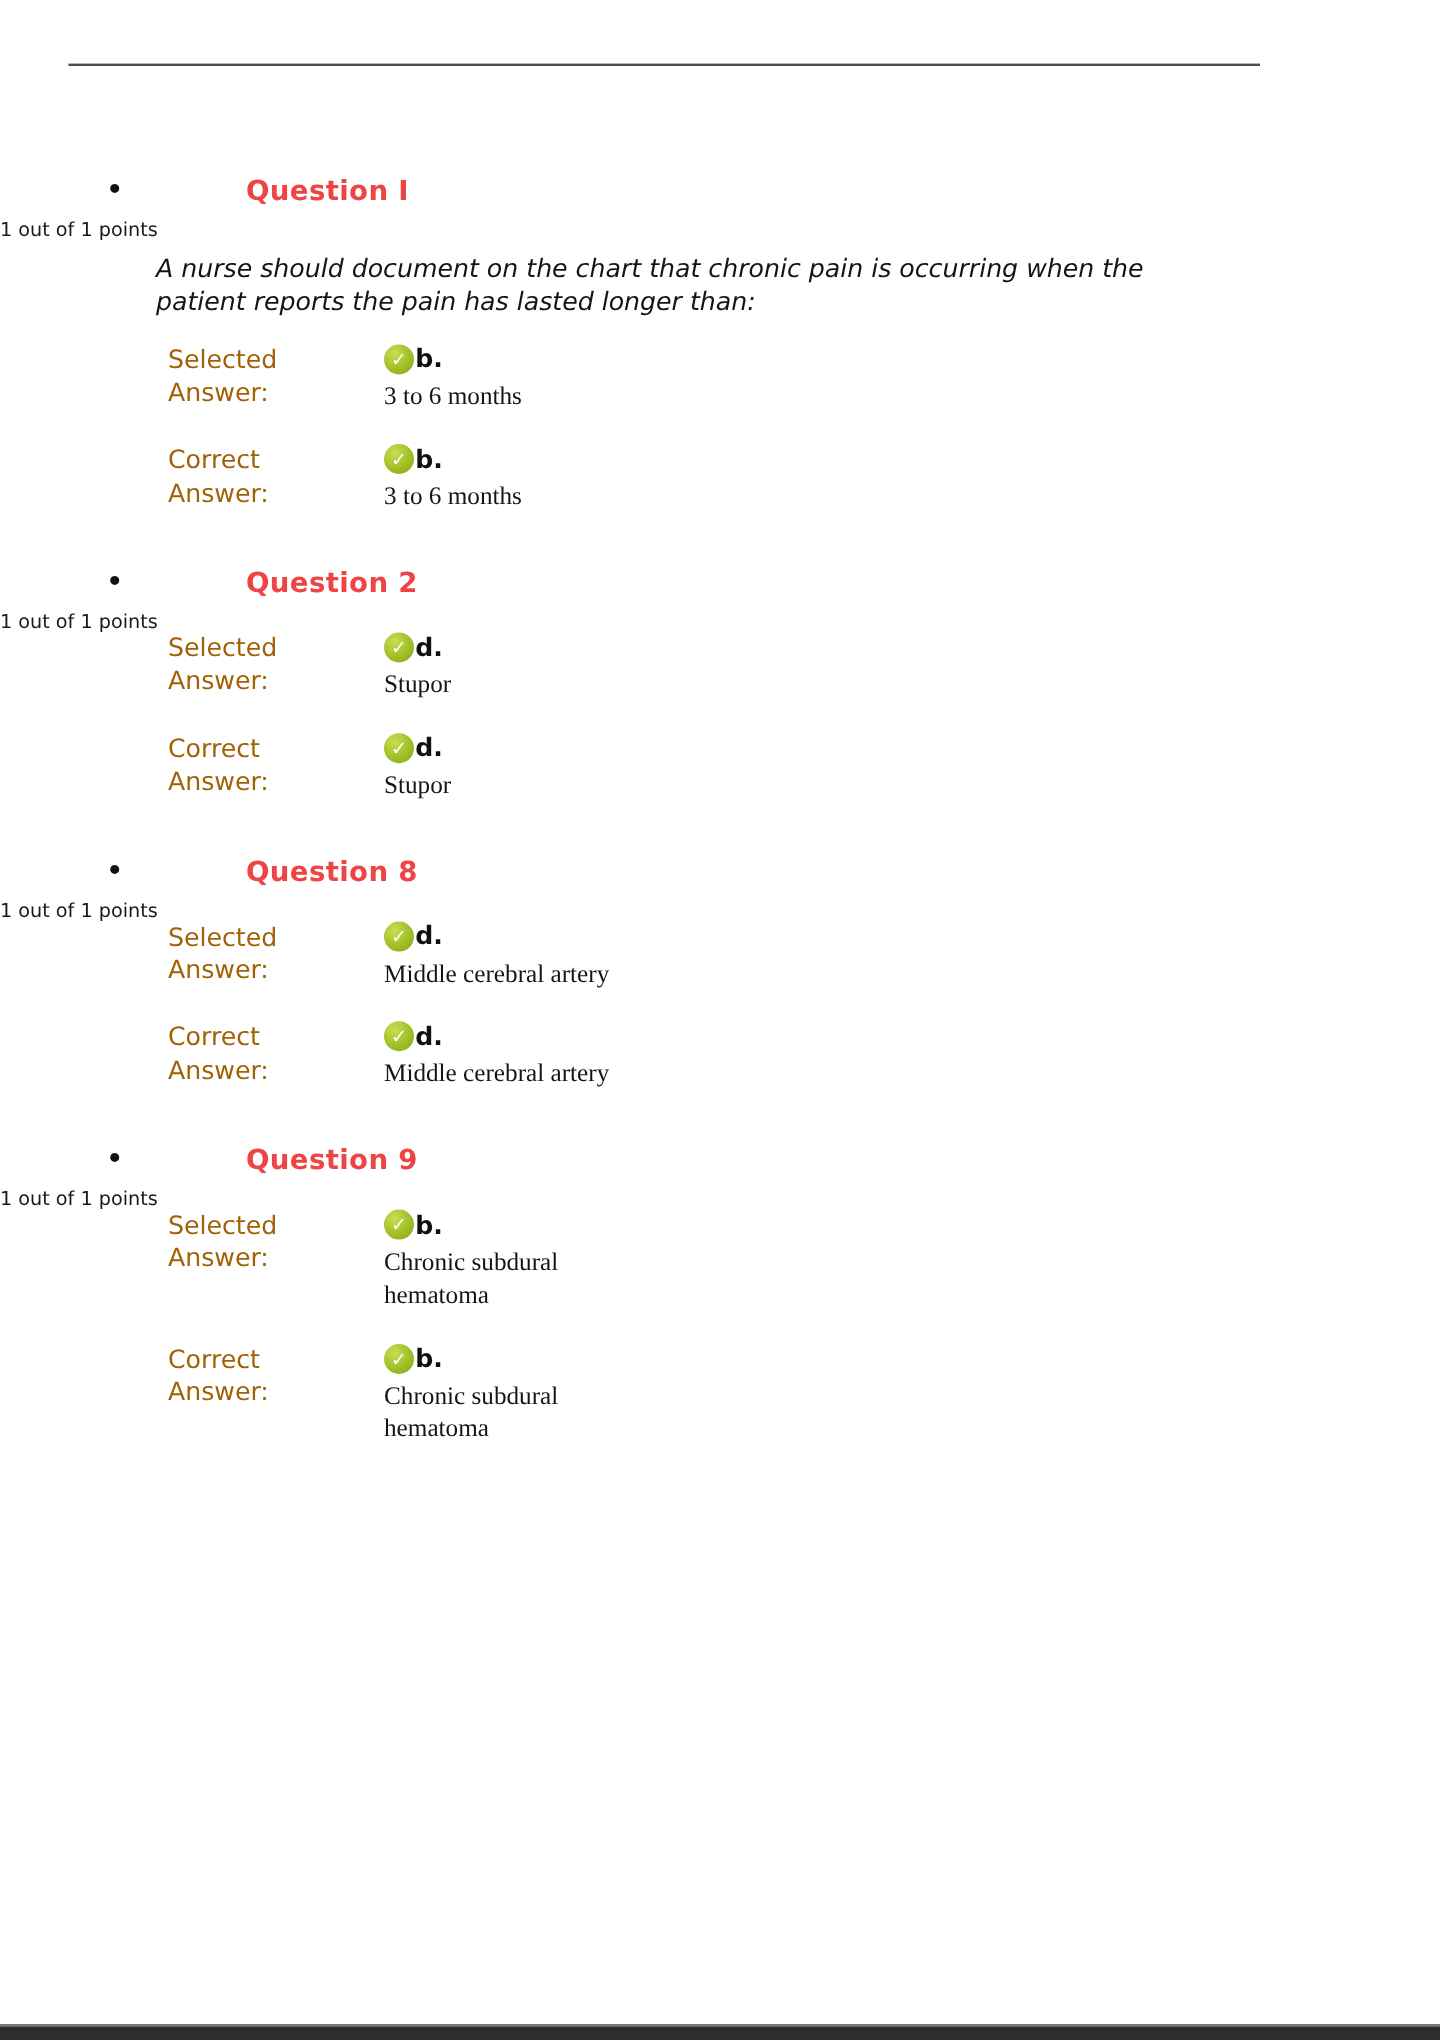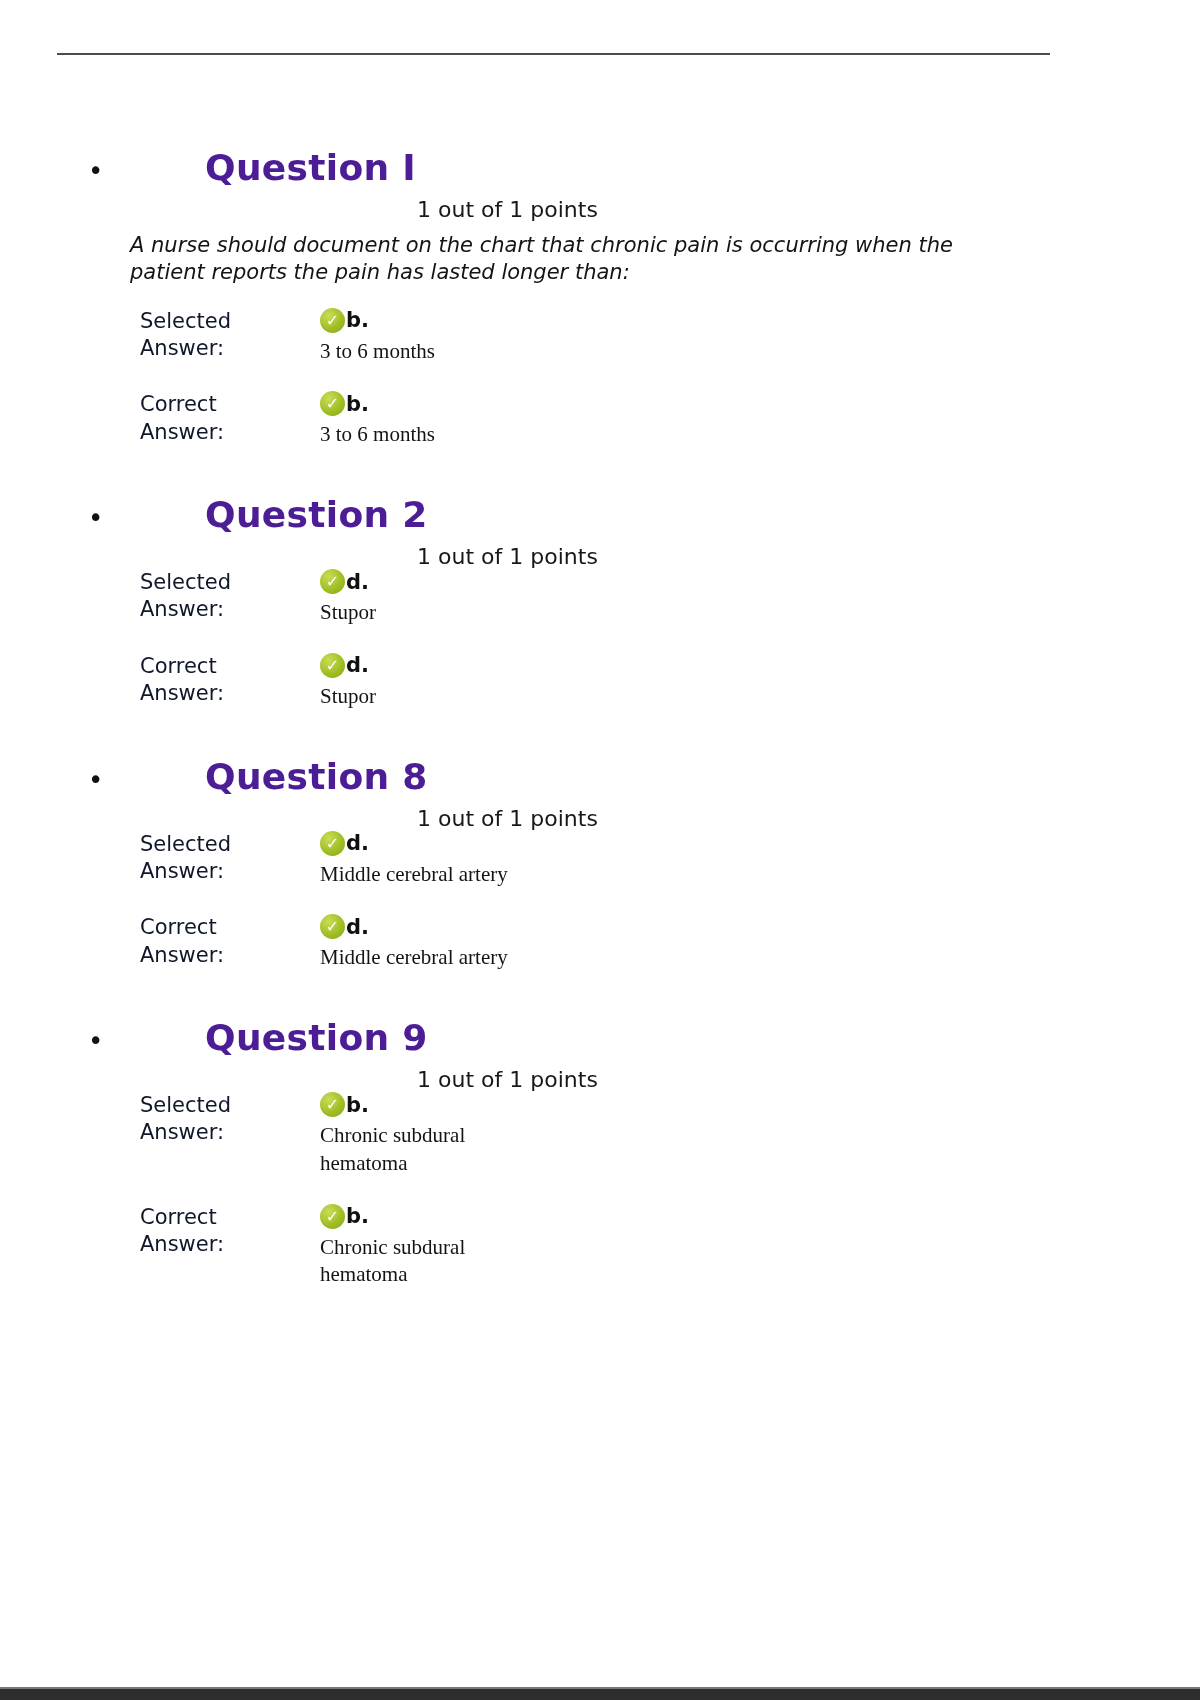--- a/index.html
+++ b/index.html
@@ -35,52 +35,52 @@
     align-items: baseline;
     padding-left: 88px;
   }
   .q-bullet {
     font-size: 26px;
     line-height: 1;
     color: #111;
     width: 22px;
   }
   .q-title {
-    font-size: 36px;
+    font-size: 23px;
     font-weight: bold;
-    color: #4c1d95;
+    color: #ef4444;
     margin-left: 95px;
     letter-spacing: 0.3px;
     margin-top: 19px;
   }
   .q-points {
-    text-align: center;
+    text-align: left;
     padding-right: 185px;
-    font-size: 22px;
+    font-size: 16px;
     color: #181818;
     margin-top: 9px;
   }
   .q-text {
     margin: 10px 0 22px 130px;
     max-width: 845px;
     font-size: 21px;
     line-height: 1.28;
     color: #141414;
     font-style: italic;
   }
   .answer-block {
     display: flex;
     margin-left: 140px;
     margin-bottom: 26px;
   }
   .answer-label {
     width: 180px;
     font-size: 21px;
     line-height: 1.3;
-    color: #0f172a;
+    color: #a16207;
   }
   .answer-label > span {
     display: inline-block;
     width: 115px;
   }
   .answer-value { font-size: 21px; color: #141414; }
   .letter-row {
     display: flex;
     align-items: center;
   }

